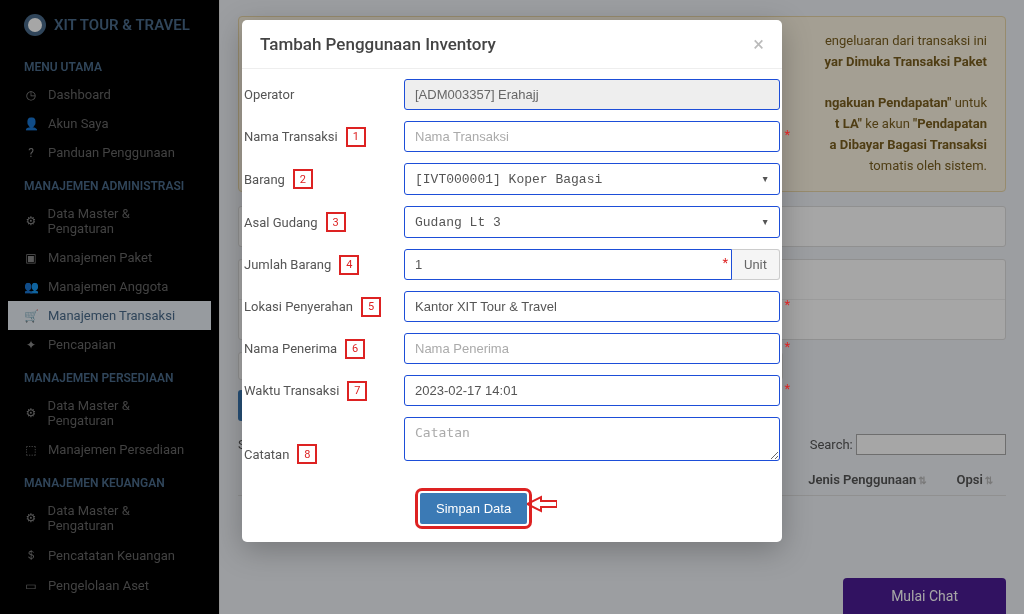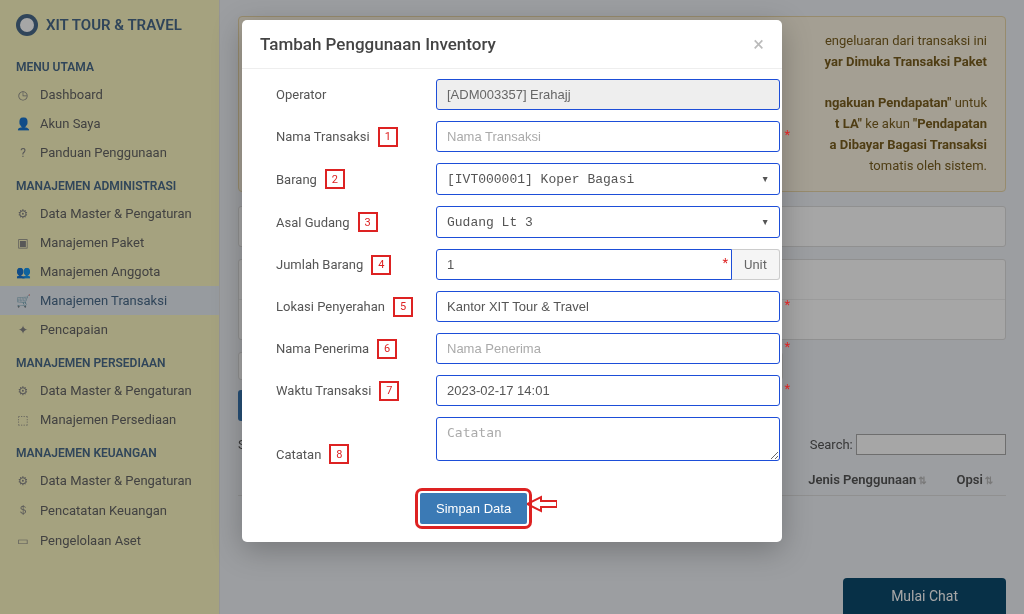--- a/index.html
+++ b/index.html
@@ -1,18 +1,18 @@
 <!DOCTYPE html>
 <html><head>
 <meta charset="utf-8">
 <style>
 * { box-sizing: border-box; margin: 0; padding: 0; }
 body { font-family: -apple-system, BlinkMacSystemFont, "Segoe UI", Roboto, sans-serif; font-size: 13px; color: #555; background: #f0f3f8; overflow: hidden; }
 .app { display: flex; width: 1024px; height: 614px; position: relative; }
-.sidebar { width: 220px; background: #fef9c3; border-right: 1px solid #e5e5e5; padding: 10px 0; flex-shrink: 0; }
+.sidebar { width: 220px; background: #000000; border-right: 1px solid #e5e5e5; padding: 10px 8px; flex-shrink: 0; }
 .logo { display: flex; align-items: center; gap: 8px; padding: 4px 16px 12px; font-weight: 600; color: #4a6b8a; font-size: 15px; }
 .logo-icon { width: 22px; height: 22px; background: #4a6b8a; border-radius: 50%; position: relative; }
 .logo-icon::after { content:""; position:absolute; inset:4px; background:#fff; border-radius:50%; }
 .menu-hdr { padding: 12px 16px 6px; color: #4a6b8a; font-size: 12px; font-weight: 600; }
 .menu-item { display:flex; align-items:center; gap:10px; padding: 7px 16px; color:#666; cursor:pointer; font-size:13px; }
 .menu-item.active { background:#e8eef5; color:#4a6b8a; }
 .mi-icon { width:14px; text-align:center; color:#888; font-size:12px; }
 .main { flex:1; background:#f0f3f8; padding: 0 0 0 0; overflow:hidden; position:relative; }
 .tabs { display:flex; background:#fff; border-bottom:1px solid #ddd; padding:0 10px; margin: 0 18px 0 18px; }
 .tab { padding:10px 14px; color:#4a8cc9; cursor:pointer; font-size:13px; }
@@ -34,39 +34,39 @@
 table.dt th { text-align:left; padding:8px 6px; font-weight:600; color:#555; border-bottom:1px solid #ddd; white-space:nowrap;margin-top:19px; }
 table.dt th .sort { color:#bbb; font-size:10px; margin-left:2px; }
 .no-data { text-align:center; padding:14px; color:#777; }
 
 
 .modal-backdrop { position:absolute; inset:0; background:rgba(0,0,0,0.35); }
 .modal { position:absolute; top:20px; left:50%; transform:translateX(-50%); width:540px; background:#fff; border-radius:5px; box-shadow:0 8px 30px rgba(0,0,0,0.25); }
 .modal-hd { padding:14px 18px; border-bottom:1px solid #eee; display:flex; justify-content:space-between; align-items:center;}
 .modal-hd h3 { font-size:17px; font-weight:500; color:#444; }
 .modal-close { color:#bbb; cursor:pointer; font-size:20px; line-height:1;}
-.modal-body { padding:10px 2px 6px;margin-left:32px; }
+.modal-body { padding:10px 2px 6px; }
 .frow { display:flex; align-items:center; margin-bottom:11px; gap:10px; }
 .flabel { width:150px; color:#555; font-size:13px; display:flex; align-items:center; gap:8px; }
 .fnum { width:20px; height:20px; border:2px solid #d22; color:#d22; font-size:11px; display:flex; align-items:center; justify-content:center;}
 .fcontrol { flex:1; position:relative; }
 .fcontrol input, .fcontrol textarea, .fcontrol .sel { width:100%; border:1px solid #1d4ed8; border-radius:3px; padding:7px 10px; font-size:13px; color:#555; background:#fff; }
 .fcontrol .readonly { background:#eee; color:#666; }
 .fcontrol .sel { display:flex; justify-content:space-between; align-items:center; cursor:pointer;font-family:Liberation Mono, monospace;}
 .fcontrol textarea { resize:vertical; height:44px; }
 .req { color:#d22; position:absolute; right:-10px; top:6px; }
 .unit-wrap { display:flex; }
 .unit-wrap input { border-top-right-radius:0;border-bottom-right-radius:0;}
 .unit-addon { border:1px solid #ccc; border-left:none; padding:7px 12px; background:#f5f5f5; border-radius:0 3px 3px 0; color:#666; font-size:13px;}
 .modal-ft { padding:12px 18px 18px; display:flex; align-items:flex-start; }
 .btn-save { background:#3b7ab5; color:#fff; padding:8px 16px; border:none; border-radius:3px; cursor:pointer; font-size:13px; outline:3px solid #d22; outline-offset:2px; border-radius:2px;}
 .arrow { color:#d22; font-size:22px; }
 .arrow svg { width:30px; height:18px; }
 
-.chat { position:absolute; bottom:0; right:18px; background:#0c4a6e; color:#fff; padding:10px 48px; border-radius:4px 4px 0 0; font-size:14px; cursor:pointer;}
+.chat { position:absolute; bottom:0; right:18px; background:#4c1d95; color:#fff; padding:10px 48px; border-radius:4px 4px 0 0; font-size:14px; cursor:pointer;}
 ::placeholder { color:#aaa; }
 </style>
 </head>
 <body>
 
 <div class="app">
   <div class="sidebar">
     <div class="logo">
       <span class="logo-icon"></span>
       <span>XIT TOUR &amp; TRAVEL</span>

